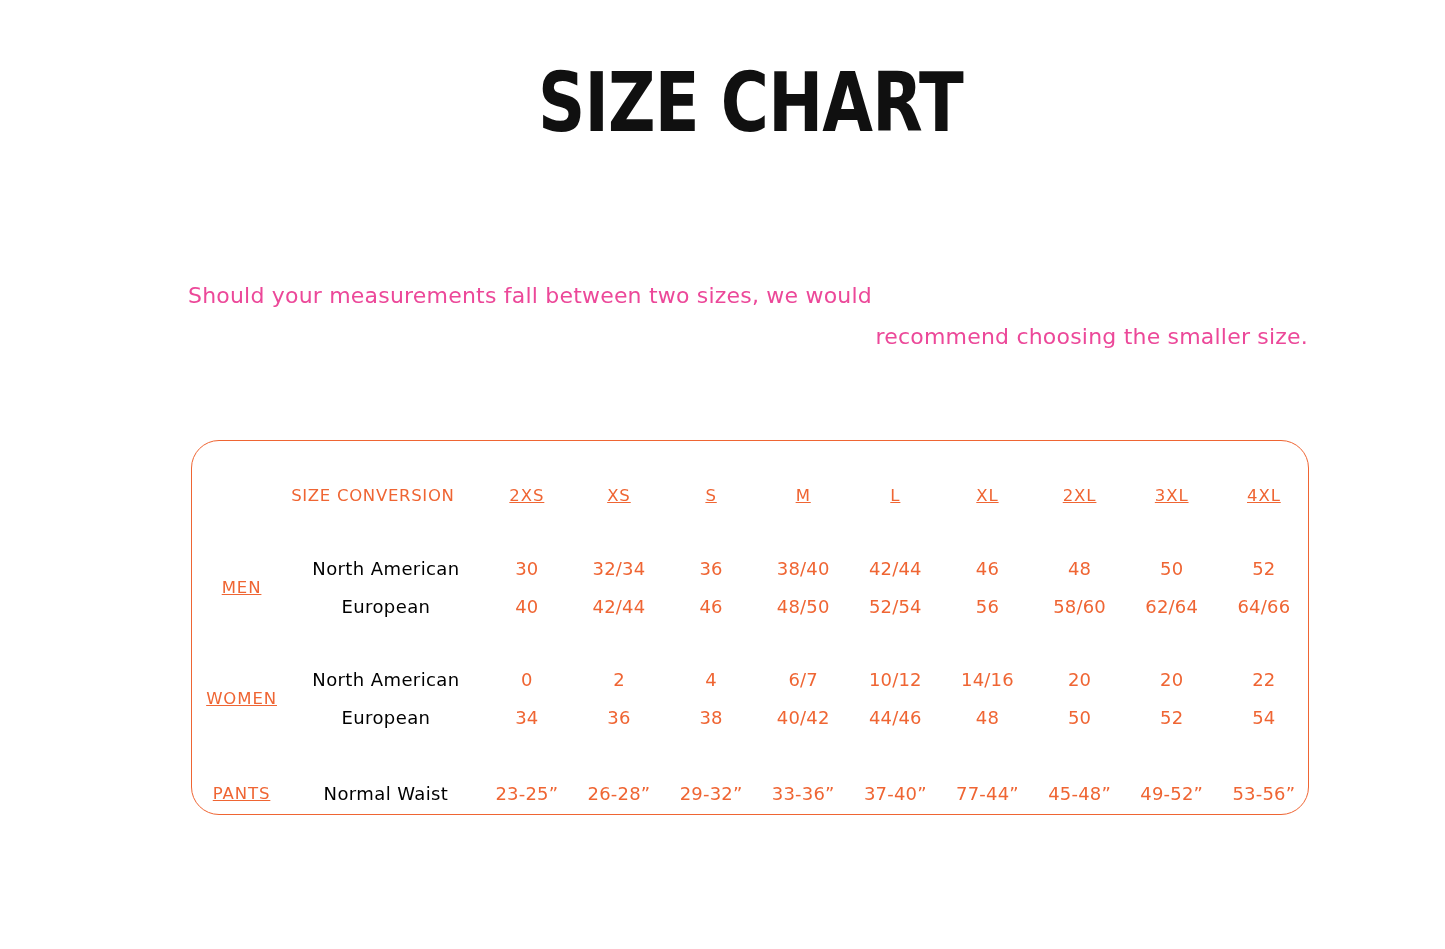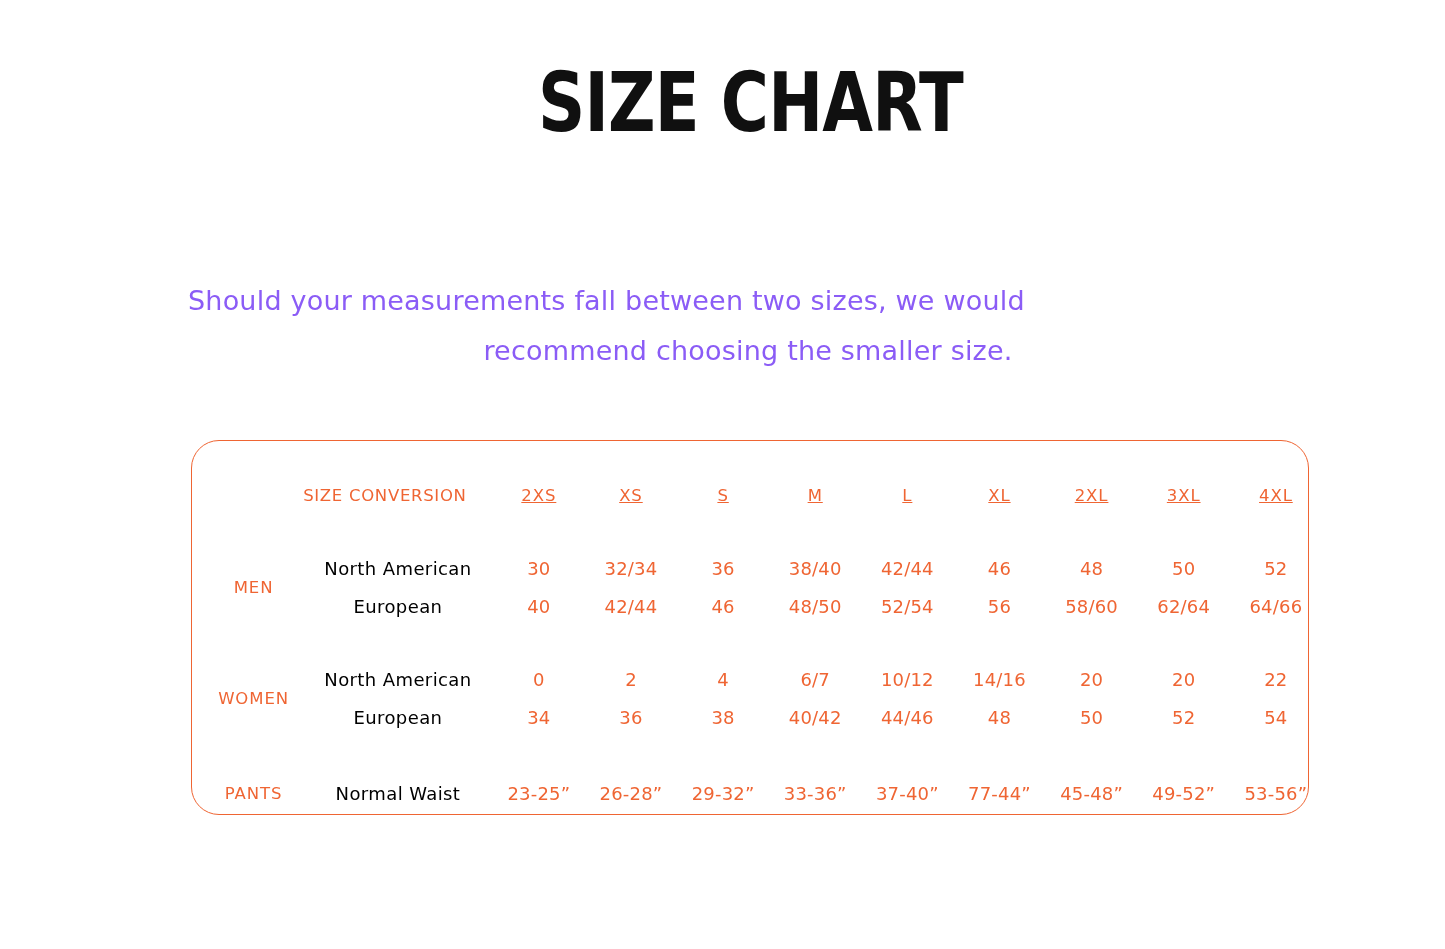--- a/index.html
+++ b/index.html
@@ -38,47 +38,47 @@
     line-height: 1.0;
   }
 
   
   .intro {
     position: absolute;
     top: 276px;
     left: 160px;
     width: 1120px;
     font-family: "DejaVu Sans", sans-serif;
-    font-size: 27px;
+    font-size: 22px;
     line-height: 1.85;
-    color: #8b5cf6;
+    color: #ec4899;
     text-align: justify;
     letter-spacing: 0.2px;
     font-weight: 400;
   }
   .intro .line2 {
-    text-align: center;
+    text-align: right;
   }
 
   
   .card {
     position: absolute;
     top: 440px;
     left: 163px;
     width: 1118px;
     height: 375px;
     border: 1.6px solid #ef6533;
     border-radius: 28px;
     box-sizing: border-box;
   }
 
   table.size-table {
     position: absolute;
     top: 0;
-    left: 12px;
+    left: 0;
     width: 1118px;
     height: 375px;
     border-collapse: collapse;
     table-layout: fixed;
     color: #ef6533;
   }
 
   table.size-table td,
   table.size-table th {
     padding: 0;
@@ -111,20 +111,21 @@
     font-weight: 700;
     letter-spacing: 0.6px;
     text-decoration: underline;
   }
 
   .group-label {
     font-size: 16.5px;
     font-weight: 700;
     letter-spacing: 0.9px;
     text-align: center;
+    text-decoration: underline;
   }
 
   .row-label {
     text-align: left;
     font-size: 18px;
     letter-spacing: 0.4px;
     color: #000000;
   }
 
   .val {

